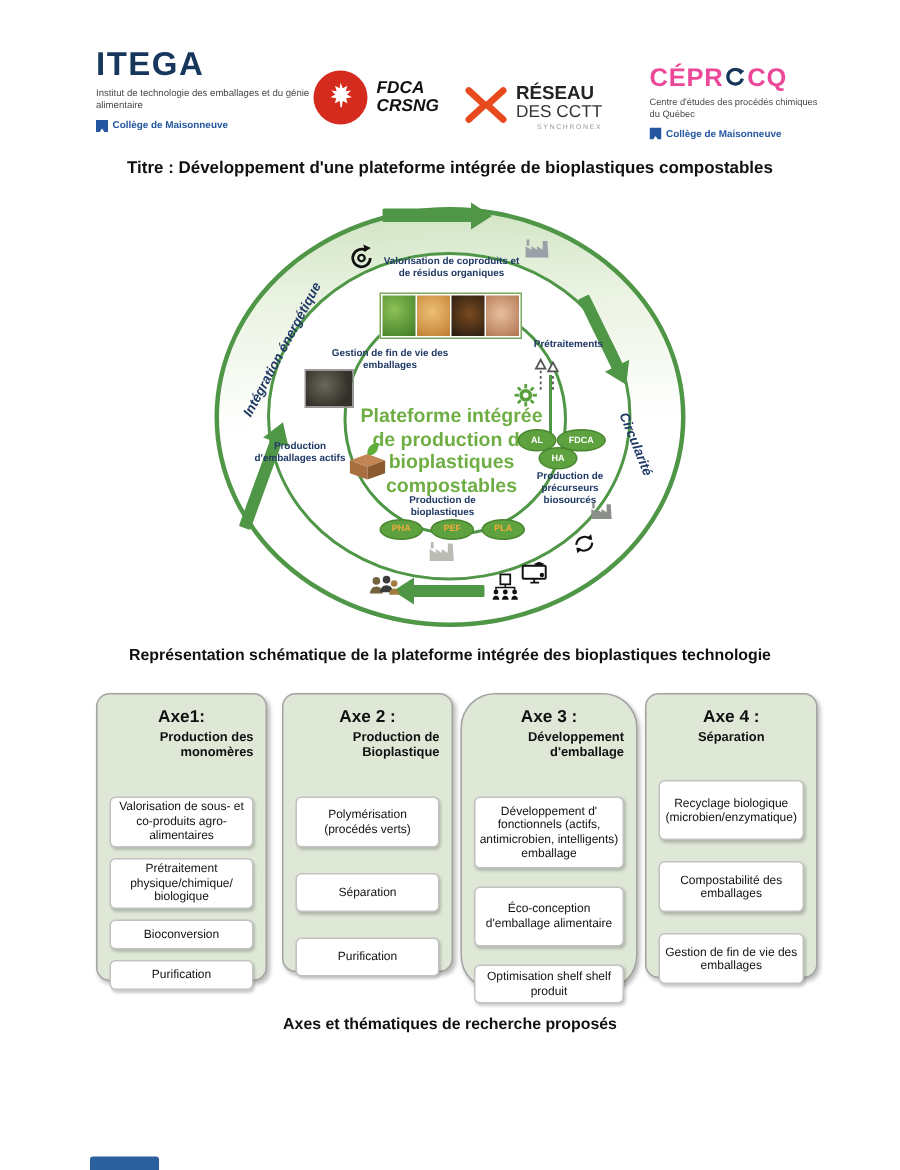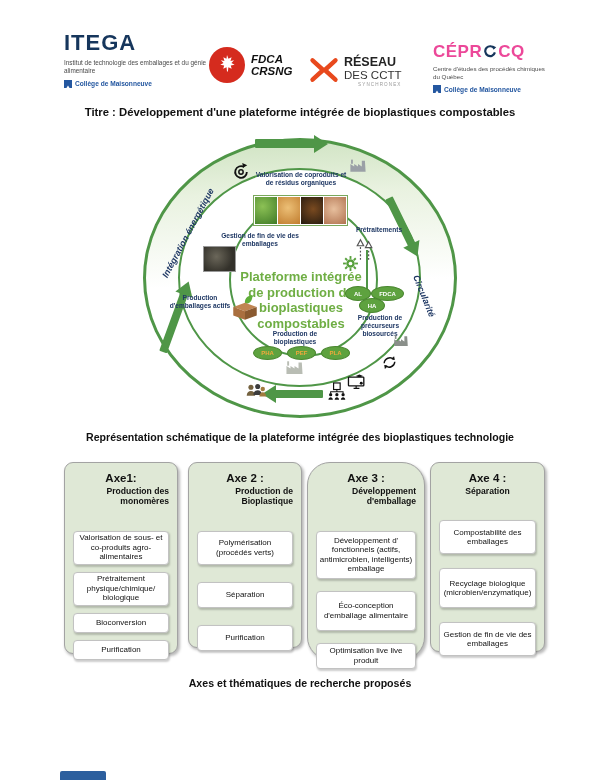--- a/index.html
+++ b/index.html
@@ -299,28 +299,28 @@
     <div class="wbox h34">Polymérisation (procédés verts)</div>
     <div class="wbox h26">Séparation</div>
     <div class="wbox h26">Purification</div>
   </div>
 
   <div class="axcol c3" style="left:307px;width:118px;height:198px;border-radius:23px;">
     <div class="ax-title">Axe 3 :</div>
     <div class="ax-sub">Développement d'emballage</div>
     <div class="wbox h48">Développement d' fonctionnels (actifs, antimicrobien, intelligents) emballage</div>
     <div class="wbox h40">Éco-conception d'emballage alimentaire</div>
-    <div class="wbox h26">Optimisation live live produit</div>
+    <div class="wbox h26">Optimisation shelf shelf produit</div>
   </div>
 
   <div class="axcol c4" style="left:430px;width:115px;height:190px;">
     <div class="ax-title">Axe 4 :</div>
     <div class="ax-sub">Séparation</div>
+    <div class="wbox h40">Recyclage biologique (microbien/enzymatique)</div>
     <div class="wbox h34">Compostabilité des emballages</div>
-    <div class="wbox h40">Recyclage biologique (microbien/enzymatique)</div>
     <div class="wbox h34">Gestion de fin de vie des emballages</div>
   </div>
 
   <div class="cap2">Axes et thématiques de recherche proposés</div>
 
   <div class="blue-partial"></div>
 
 </div>
 
 </body></html>

